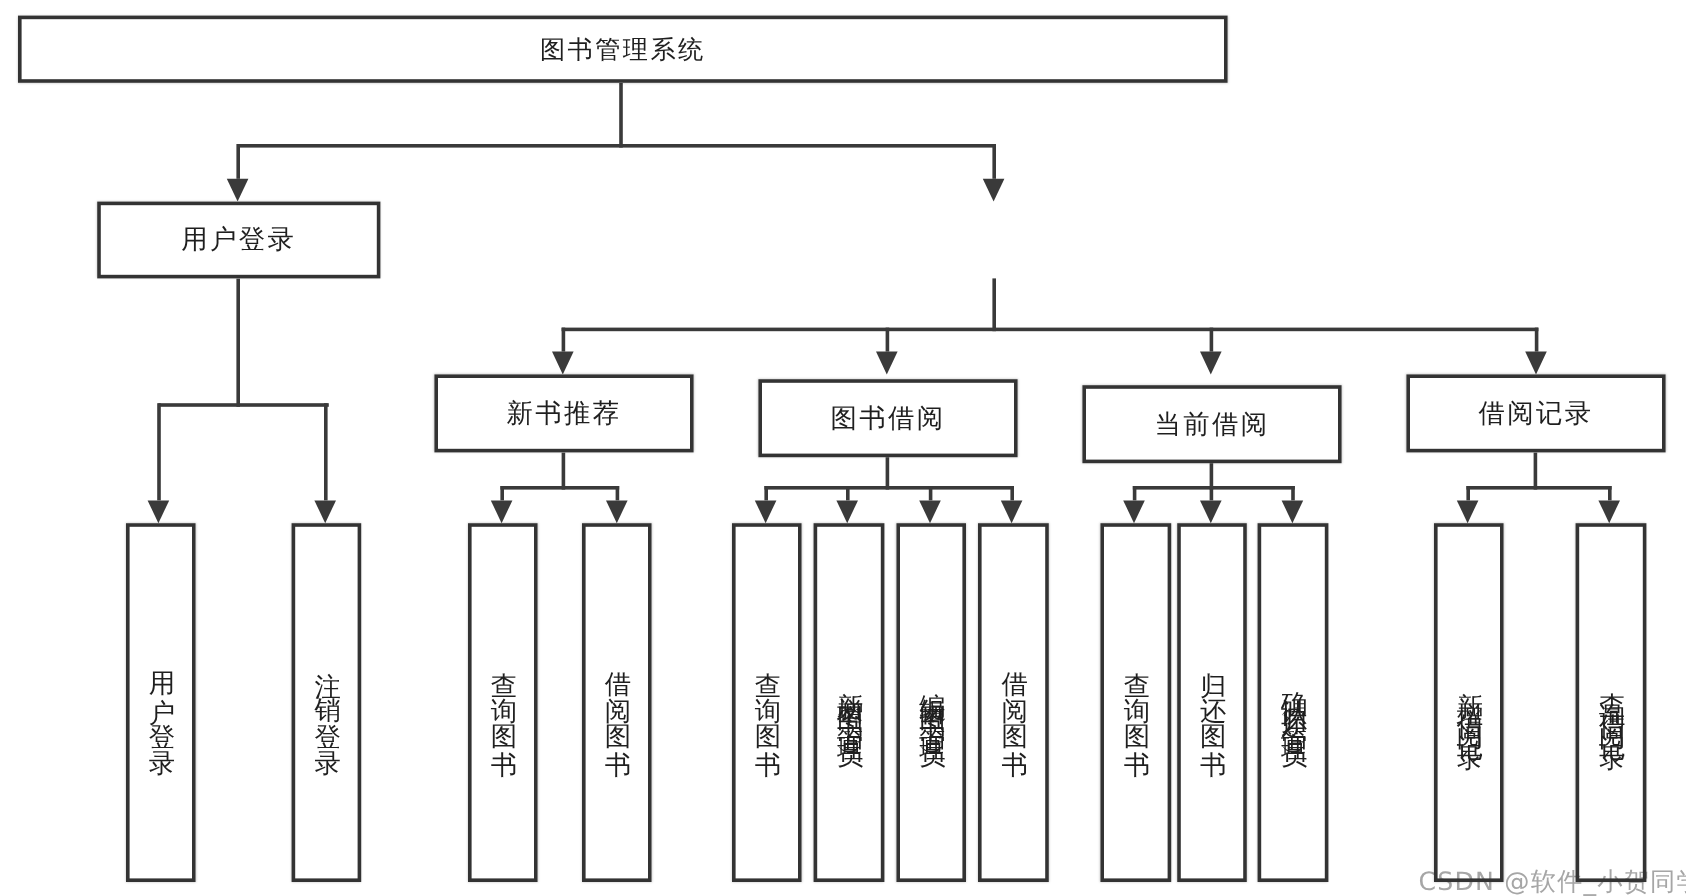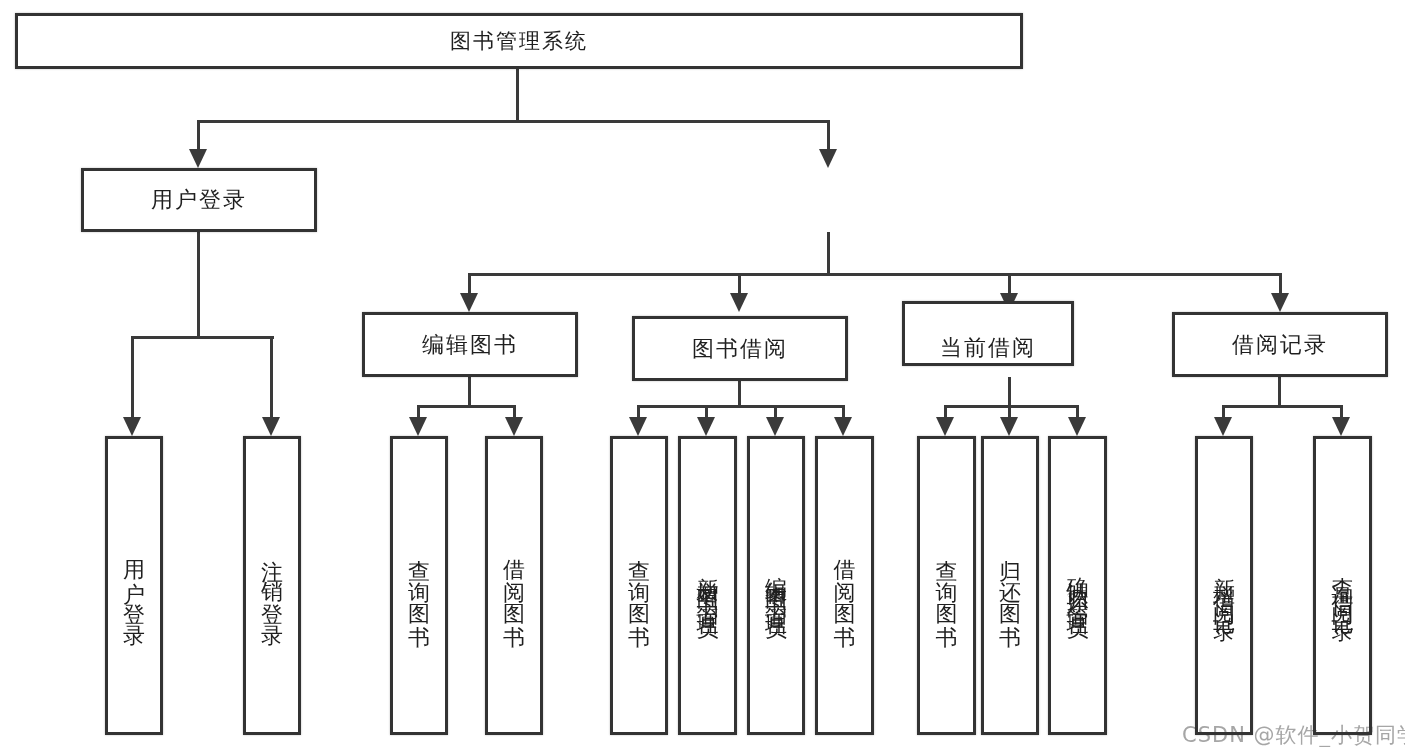--- a/index.html
+++ b/index.html
@@ -85,26 +85,26 @@
 
   <div class="box root" style="left:15px;top:13px;width:1008px;height:56px;">
     <span>图书管理系统</span>
   </div>
 
   <div class="box" style="left:81px;top:168px;width:236px;height:64px;">
     <span>用户登录</span>
   </div>
 
   <div class="box" style="left:362px;top:312px;width:216px;height:65px;">
-    <span>编辑图书</span>
+    <span>新书推荐</span>
   </div>
   <div class="box" style="left:632px;top:316px;width:216px;height:65px;">
     <span>图书借阅</span>
   </div>
-  <div class="box" style="left:902px;top:301px;width:172px;height:65px;align-items:flex-end;">
+  <div class="box" style="left:902px;top:321px;width:216px;height:65px;">
     <span>当前借阅</span>
   </div>
   <div class="box" style="left:1172px;top:312px;width:216px;height:65px;">
     <span>借阅记录</span>
   </div>
 
   <div class="vbox s4" style="left:105px;top:436px;width:58px;height:299px;">
     <span>用户登录</span>
   </div>
   <div class="vbox s4" style="left:243px;top:436px;width:58px;height:299px;">

